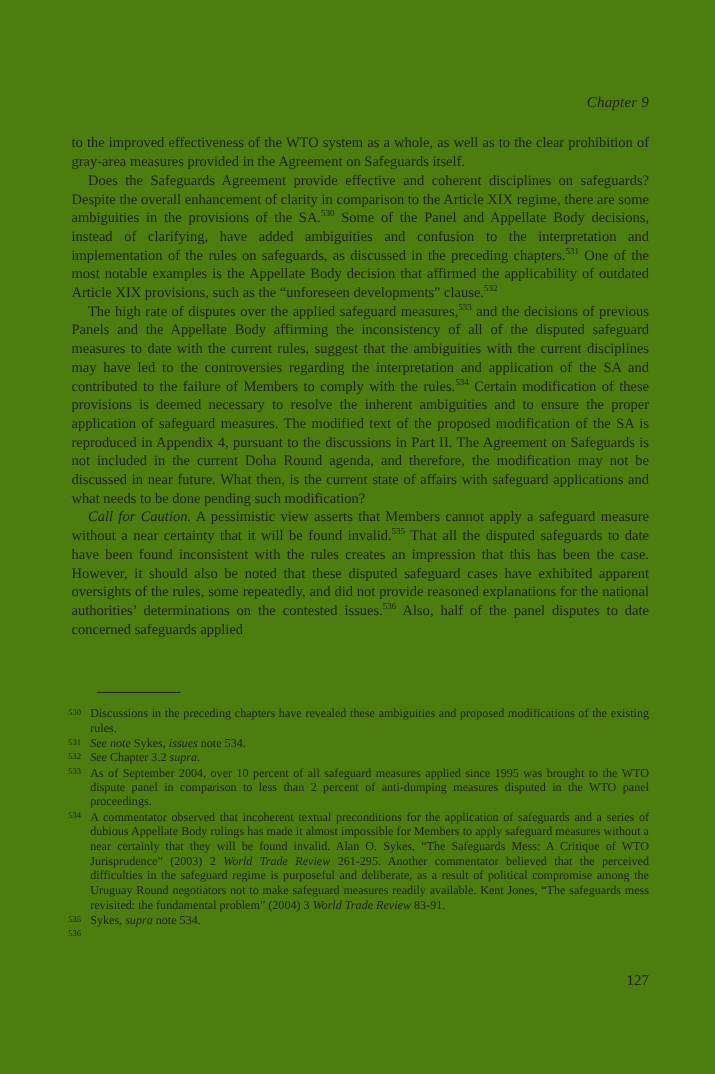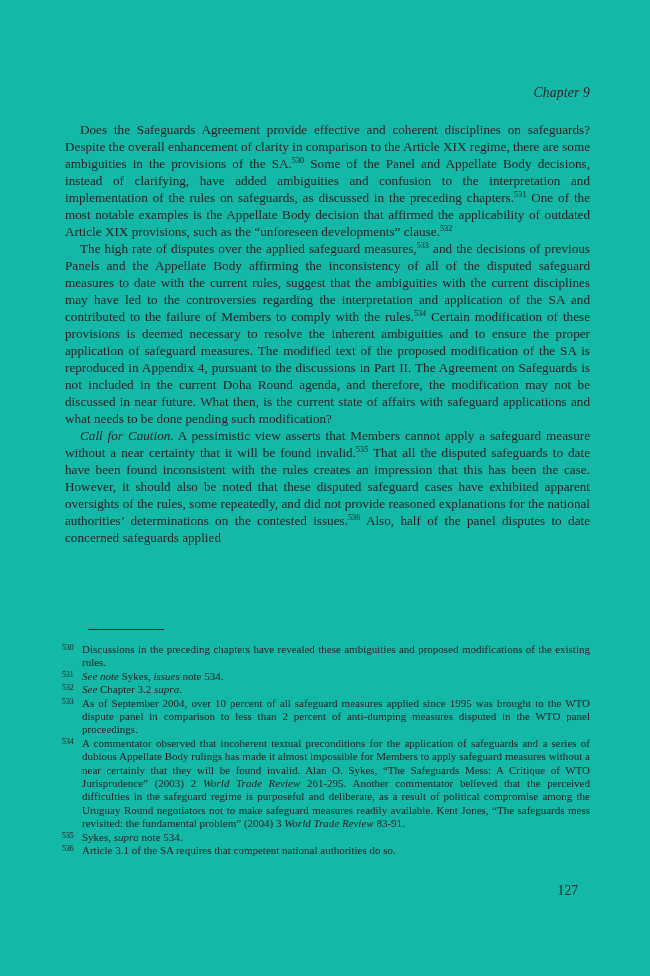--- a/index.html
+++ b/index.html
@@ -6,21 +6,21 @@
   body {
     width: 650px; height: 976px;
     background: #ffffff;
     font-family: "Liberation Serif", "DejaVu Serif", serif;
     color: #1e1e1e;
     position: relative;
     overflow: hidden;
   }
   .page {
     position: absolute; inset: 0;
-    background: #14b8a6;
+    background: #4d7c0f;
   }
   .running-header {
     position: absolute;
     top: 85px; left: 65px; right: 60px;
     text-align: right;
     font-style: italic;
     font-size: 13.6px;
     letter-spacing: 0.2px;
   }
   .body-text {
@@ -51,48 +51,49 @@
     line-height: 13.4px;
     text-align: justify;
   }
   .footnote { position: relative; padding-left: 20px; margin: 0; }
   .fn-num {
     position: absolute; left: 0; top: -2px;
     font-size: 7.8px;
   }
   .page-number {
     position: absolute;
-    top: 883px; left: 65px; right: 72px;
+    top: 883px; left: 65px; right: 60px;
     text-align: right;
     font-size: 13.6px;
   }
   em { font-style: italic; }
 </style>
 </head>
 <body>
 
 <div class="page">
 
   <div class="running-header">
     <span>Chapter 9</span>
   </div>
 
   <div class="body-text" id="body-text">
+      <p class=""><span>to the improved effectiveness of the WTO system as a whole, as well as to the clear prohibition of gray-area measures provided in the Agreement on Safeguards itself.</span></p>
       <p class="indent"><span>Does the Safeguards Agreement provide effective and coherent disciplines on safeguards? Despite the overall enhancement of clarity in comparison to the Article XIX regime, there are some ambiguities in the provisions of the SA.</span><sup class="fnref">530</sup><span> Some of the Panel and Appellate Body decisions, instead of clarifying, have added ambiguities and confusion to the interpretation and implementation of the rules on safeguards, as discussed in the preceding chapters.</span><sup class="fnref">531</sup><span> One of the most notable examples is the Appellate Body decision that affirmed the applicability of outdated Article XIX provisions, such as the “unforeseen developments” clause.</span><sup class="fnref">532</sup></p>
       <p class="indent"><span>The high rate of disputes over the applied safeguard measures,</span><sup class="fnref">533</sup><span> and the decisions of previous Panels and the Appellate Body affirming the inconsistency of all of the disputed safeguard measures to date with the current rules, suggest that the ambiguities with the current disciplines may have led to the controversies regarding the interpretation and application of the SA and contributed to the failure of Members to comply with the rules.</span><sup class="fnref">534</sup><span> Certain modification of these provisions is deemed necessary to resolve the inherent ambiguities and to ensure the proper application of safeguard measures. The modified text of the proposed modification of the SA is reproduced in Appendix 4, pursuant to the discussions in Part II. The Agreement on Safeguards is not included in the current Doha Round agenda, and therefore, the modification may not be discussed in near future. What then, is the current state of affairs with safeguard applications and what needs to be done pending such modification?</span></p>
       <p class="indent"><em>Call for Caution.</em><span> A pessimistic view asserts that Members cannot apply a safeguard measure without a near certainty that it will be found invalid.</span><sup class="fnref">535</sup><span> That all the disputed safeguards to date have been found inconsistent with the rules creates an impression that this has been the case. However, it should also be noted that these disputed safeguard cases have exhibited apparent oversights of the rules, some repeatedly, and did not provide reasoned explanations for the national authorities’ determinations on the contested issues.</span><sup class="fnref">536</sup><span> Also, half of the panel disputes to date concerned safeguards applied</span></p>
     </div>
 
   <div class="footnote-sep"></div>
 
   <div class="footnotes" id="footnotes">
       <div class="footnote"><span class="fn-num">530</span><span><span>Discussions in the preceding chapters have revealed these ambiguities and proposed modifications of the existing rules.</span></span></div>
       <div class="footnote"><span class="fn-num">531</span><span><em>See note</em><span> Sykes, </span><em>issues</em><span> note 534.</span></span></div>
       <div class="footnote"><span class="fn-num">532</span><span><em>See</em><span> Chapter 3.2 </span><em>supra</em><span>.</span></span></div>
       <div class="footnote"><span class="fn-num">533</span><span><span>As of September 2004, over 10 percent of all safeguard measures applied since 1995 was brought to the WTO dispute panel in comparison to less than 2 percent of anti-dumping measures disputed in the WTO panel proceedings.</span></span></div>
       <div class="footnote"><span class="fn-num">534</span><span><span>A commentator observed that incoherent textual preconditions for the application of safeguards and a series of dubious Appellate Body rulings has made it almost impossible for Members to apply safeguard measures without a near certainly that they will be found invalid. Alan O. Sykes, “The Safeguards Mess: A Critique of WTO Jurisprudence” (2003) 2 </span><em>World Trade Review</em><span> 261-295. Another commentator believed that the perceived difficulties in the safeguard regime is purposeful and deliberate, as a result of political compromise among the Uruguay Round negotiators not to make safeguard measures readily available. Kent Jones, “The safeguards mess revisited: the fundamental problem” (2004) 3 </span><em>World Trade Review</em><span> 83-91.</span></span></div>
       <div class="footnote"><span class="fn-num">535</span><span><span>Sykes, </span><em>supra</em><span> note 534.</span></span></div>
-      <div class="footnote"><span class="fn-num">536</span><span><span>Article 3.1 of the SA requires that competent national authorities do so.</span></span></div>
+      <div class="footnote"><span class="fn-num">536</span></div>
     </div>
 
   <div class="page-number">127</div>
 
 </div>
 
 </body></html>

